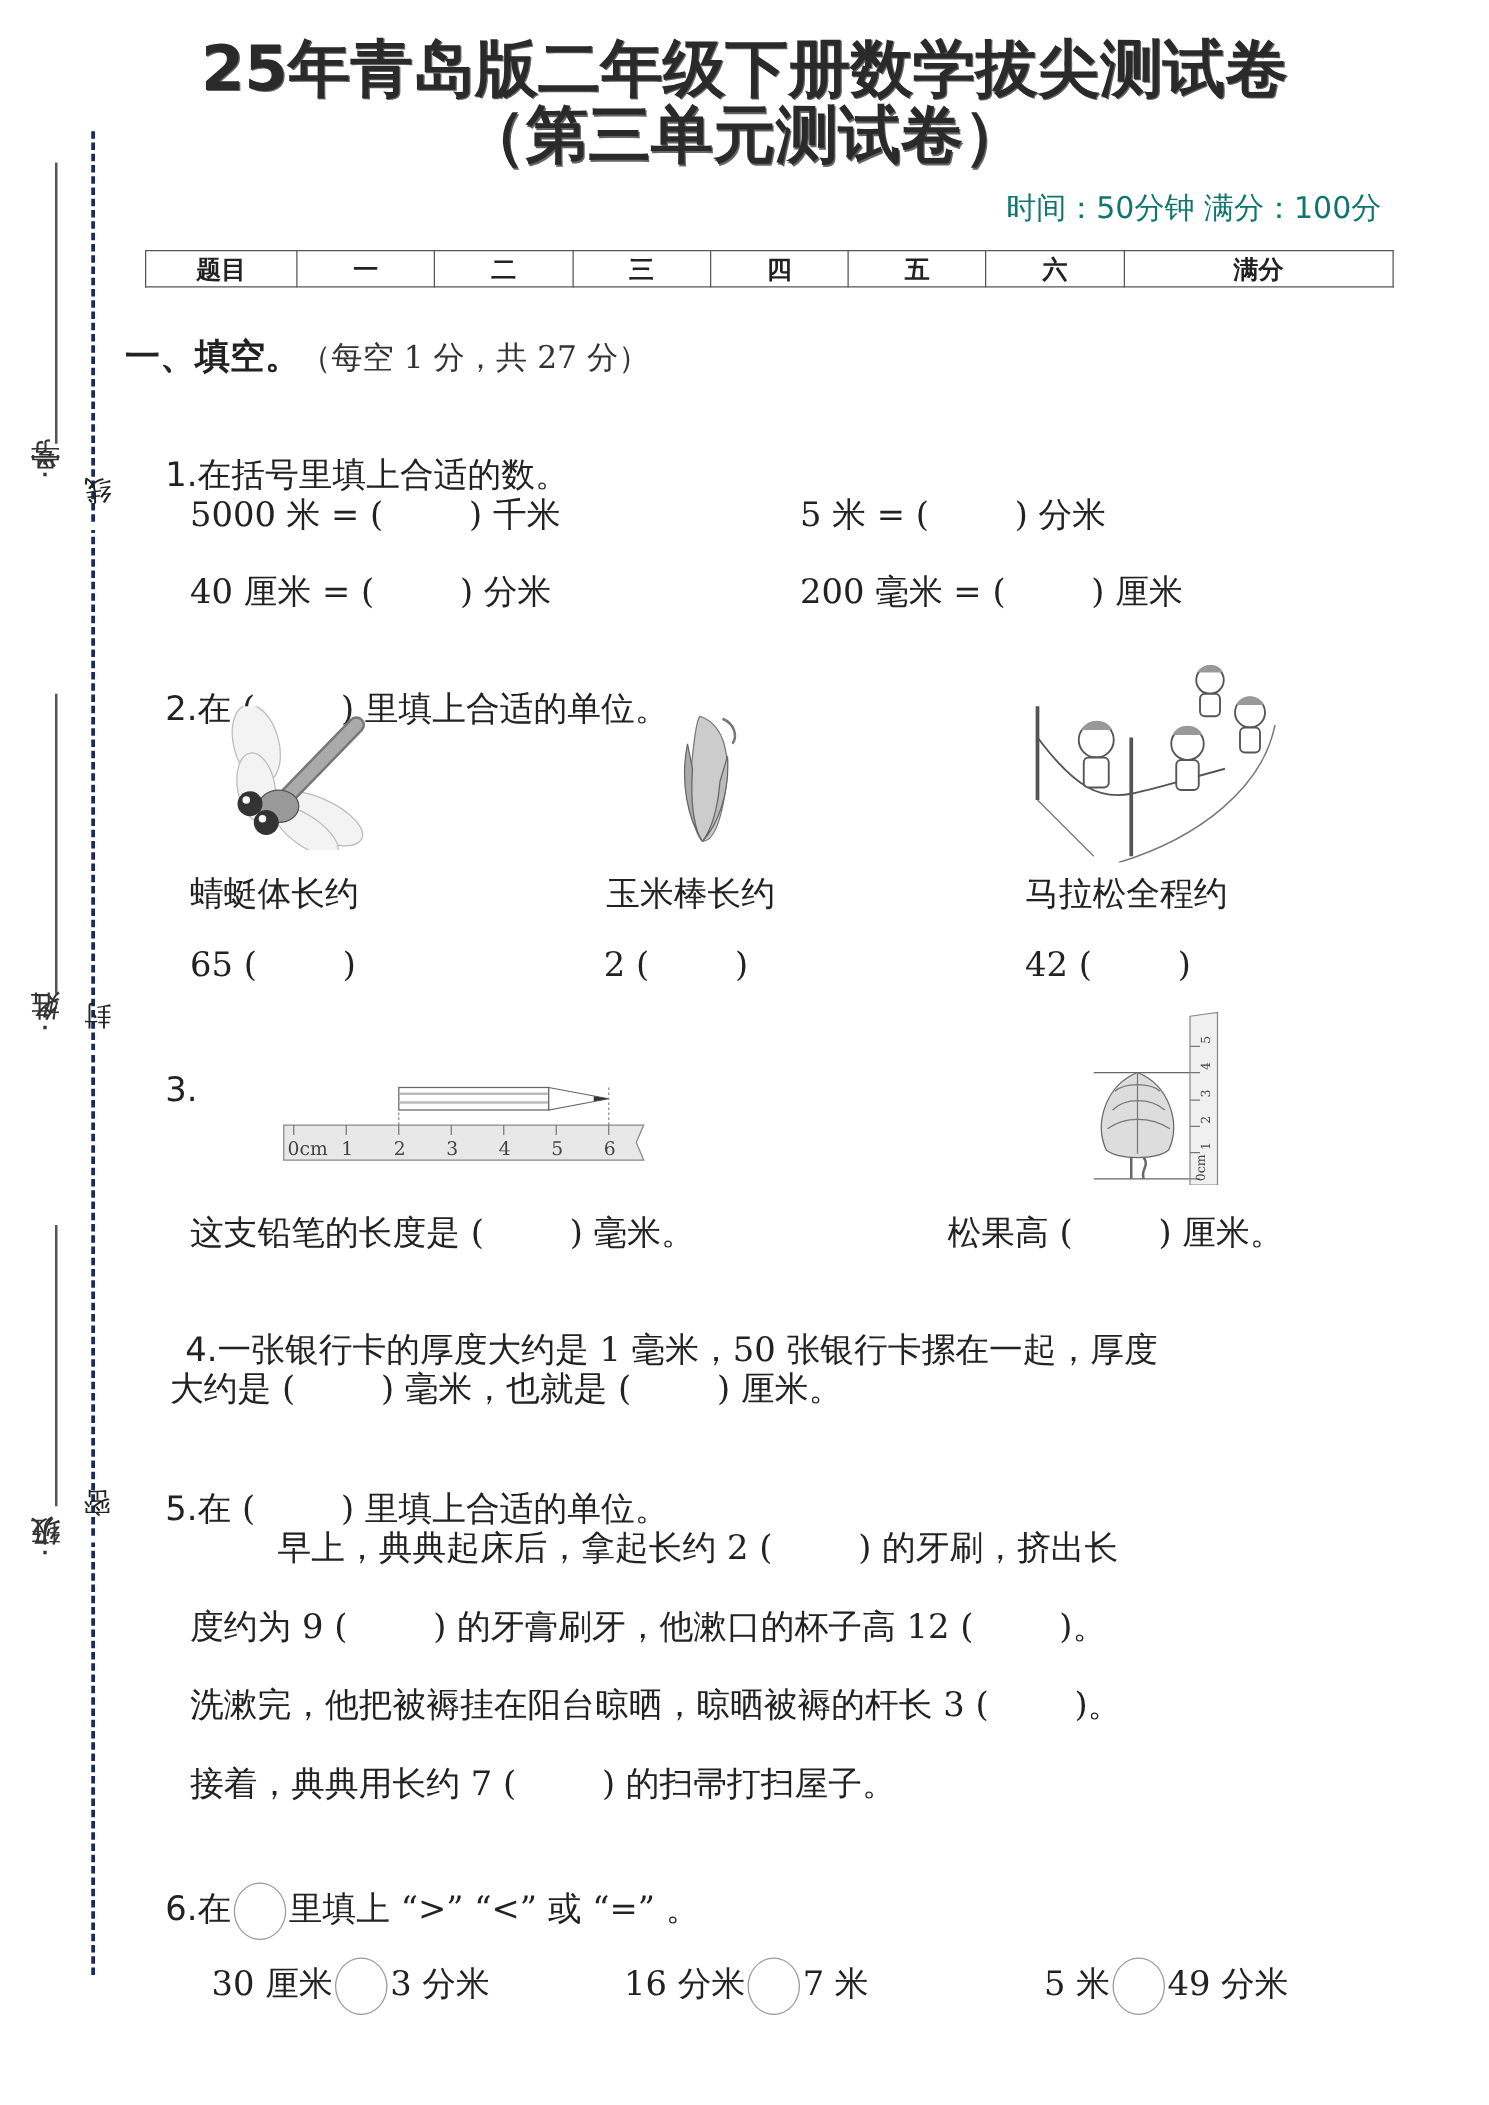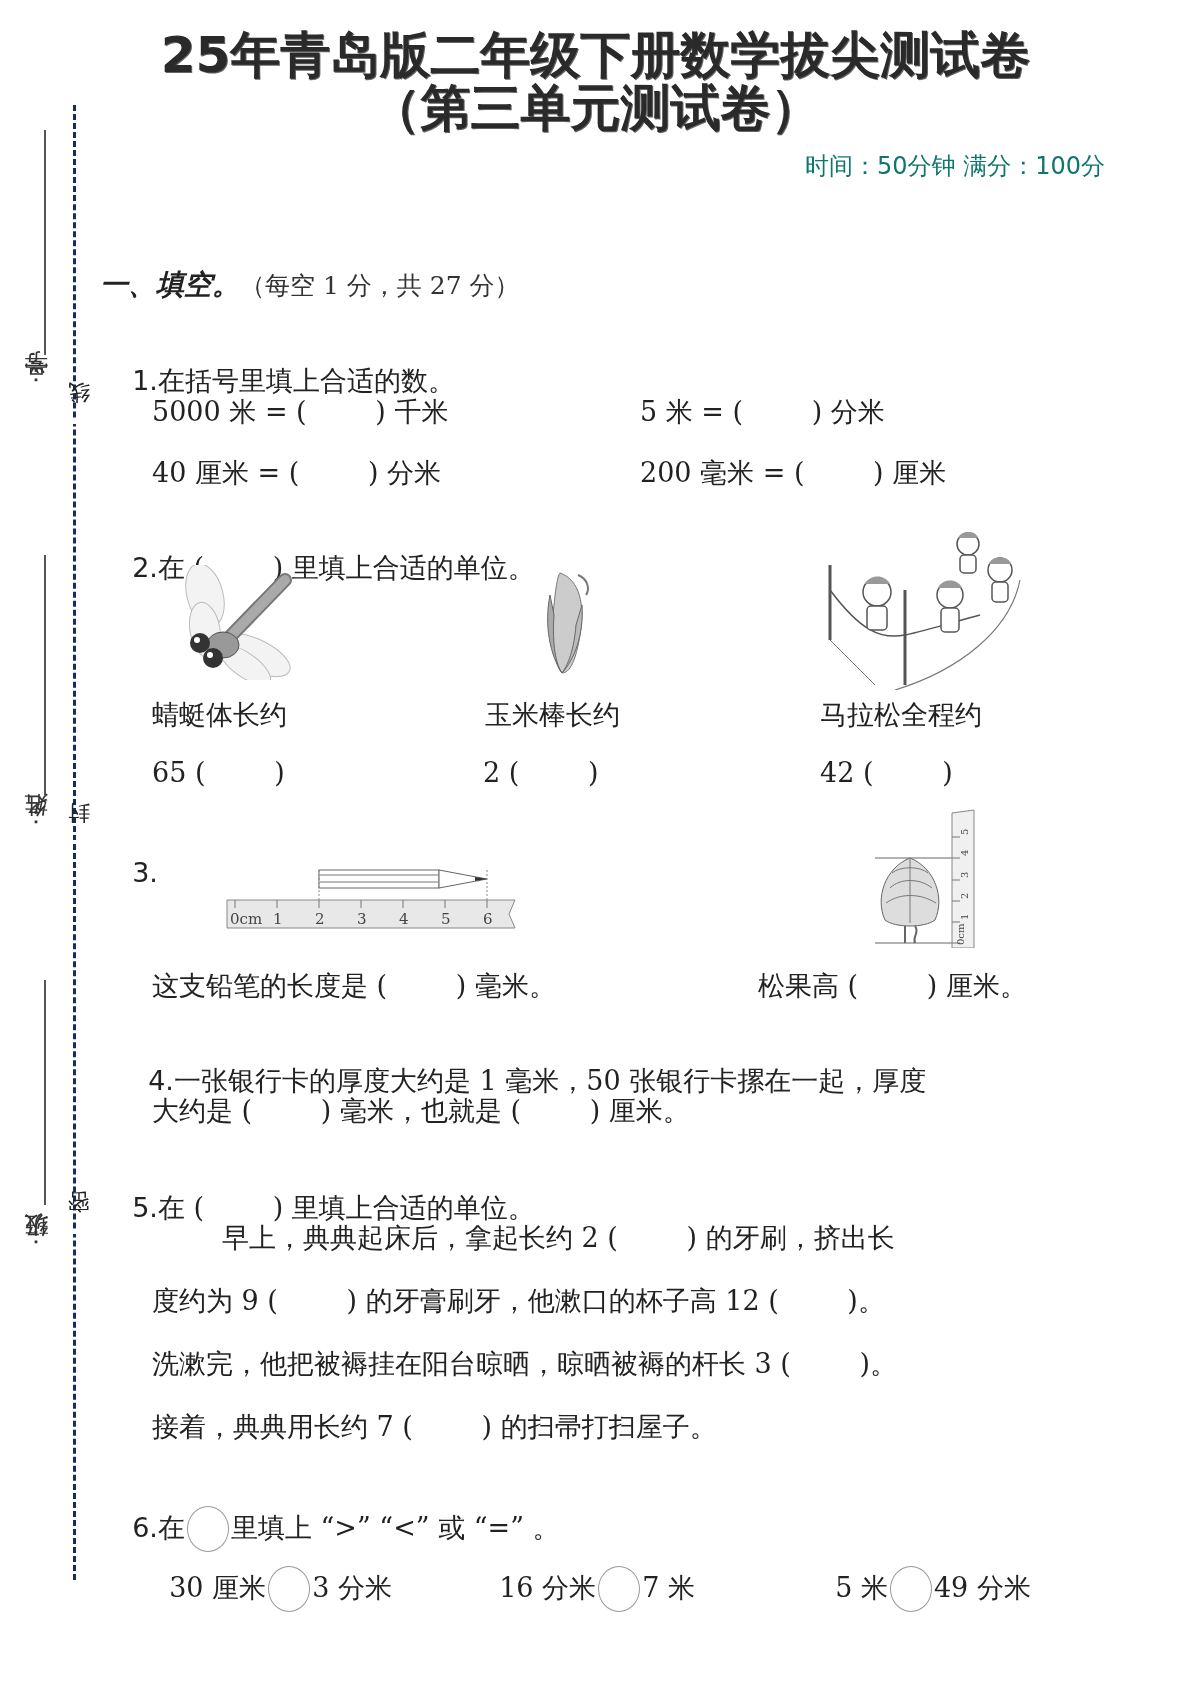--- a/index.html
+++ b/index.html
@@ -34,40 +34,50 @@
   .vlabel {
     left: 20px; font-family: "DejaVu Serif", serif; font-size: 24px; color: #333;
     writing-mode: vertical-rl; transform: rotate(180deg);
   }
   .seal {
     left: 64px; font-size: 22px; color: #222; background: #fff;
     writing-mode: vertical-rl; transform: rotate(180deg); padding: 2px 0;
   }
   
   .sec-title { left: 100px; top: 266px; font-size: 28px; font-family: "DejaVu Sans", sans-serif; }
-  .sec-title b { font-weight: bold; font-style: italic; }
+  .sec-title b { font-weight: bold; }
   .sec-title span.note { font-family: "DejaVu Serif", serif; font-size: 25px; color: #333; margin-top: 28px; }
   .q { font-size: 27px; line-height: 34px; white-space: pre; }
   .qnum { font-family: "DejaVu Sans", "Liberation Sans", sans-serif; font-size: 27px; }
   .line { font-size: 27px; white-space: pre; }
   .circle {
     display: inline-block; width: 40px; height: 44px; border: 1.5px solid #999; border-radius: 50%;
     vertical-align: middle; margin: 0 2px;
   }
   .img-box { position: absolute; }
 </style>
 </head>
 <body>
 
 <div class="abs title-main">25年青岛版二年级下册数学拔尖测试卷</div>
 <div class="abs title-main title-sub">（第三单元测试卷）</div>
 <div class="abs meta">时间：50分钟  满分：100分</div>
 
 <table class="score">
   <tbody>
+      <tr>
+    <td style="width:120px">题目</td>
+    <td>一</td>
+    <td>二</td>
+    <td>三</td>
+    <td>四</td>
+    <td>五</td>
+    <td>六</td>
+    <td>满分</td>
+  </tr>
 </tbody>
   </table>
 
 <div class="abs vline" style="top:130px;height:225px"></div>
 <div class="abs vlabel" style="top:370px">学号：</div>
 <div class="abs vline" style="top:555px;height:240px"></div>
 <div class="abs vlabel" style="top:812px">姓名：</div>
 <div class="abs vline" style="top:980px;height:225px"></div>
 <div class="abs vlabel" style="top:1232px">班级：</div>
 <div class="abs dotline"></div>
@@ -203,21 +213,21 @@
     <text x="98" y="27" transform="rotate(-90 98 27)">5</text>
   </g>
 </svg>
 
 <div class="abs line" style="left:152px;top:968px">这支铅笔的长度是 (        ) 毫米。</div>
 <div class="abs line" style="left:758px;top:968px">松果高 (        ) 厘米。</div>
 
 <div class="abs q" style="left:131px;top:1030px">
   <span class="qnum">4.</span><span>一张银行卡的厚度大约是 1 毫米，50 张银行卡摞在一起，厚度</span>
 </div>
-<div class="abs line" style="left:152px;top:1093px">大约是 (        ) 毫米，也就是 (        ) 厘米。</div>
+<div class="abs line" style="left:136px;top:1093px">大约是 (        ) 毫米，也就是 (        ) 厘米。</div>
 
 <div class="abs q" style="left:115px;top:1157px">
   <span class="qnum">5.</span><span>在 (        ) 里填上合适的单位。</span>
 </div>
 <div class="abs line" style="left:222px;top:1220px">早上，典典起床后，拿起长约 2 (        ) 的牙刷，挤出长</div>
 <div class="abs line" style="left:152px;top:1283px">度约为 9 (        ) 的牙膏刷牙，他漱口的杯子高 12 (        )。</div>
 <div class="abs line" style="left:152px;top:1346px">洗漱完，他把被褥挂在阳台晾晒，晾晒被褥的杆长 3 (        )。</div>
 <div class="abs line" style="left:152px;top:1409px">接着，典典用长约 7 (        ) 的扫帚打扫屋子。</div>
 
 <div class="abs q" style="left:115px;top:1472px">

